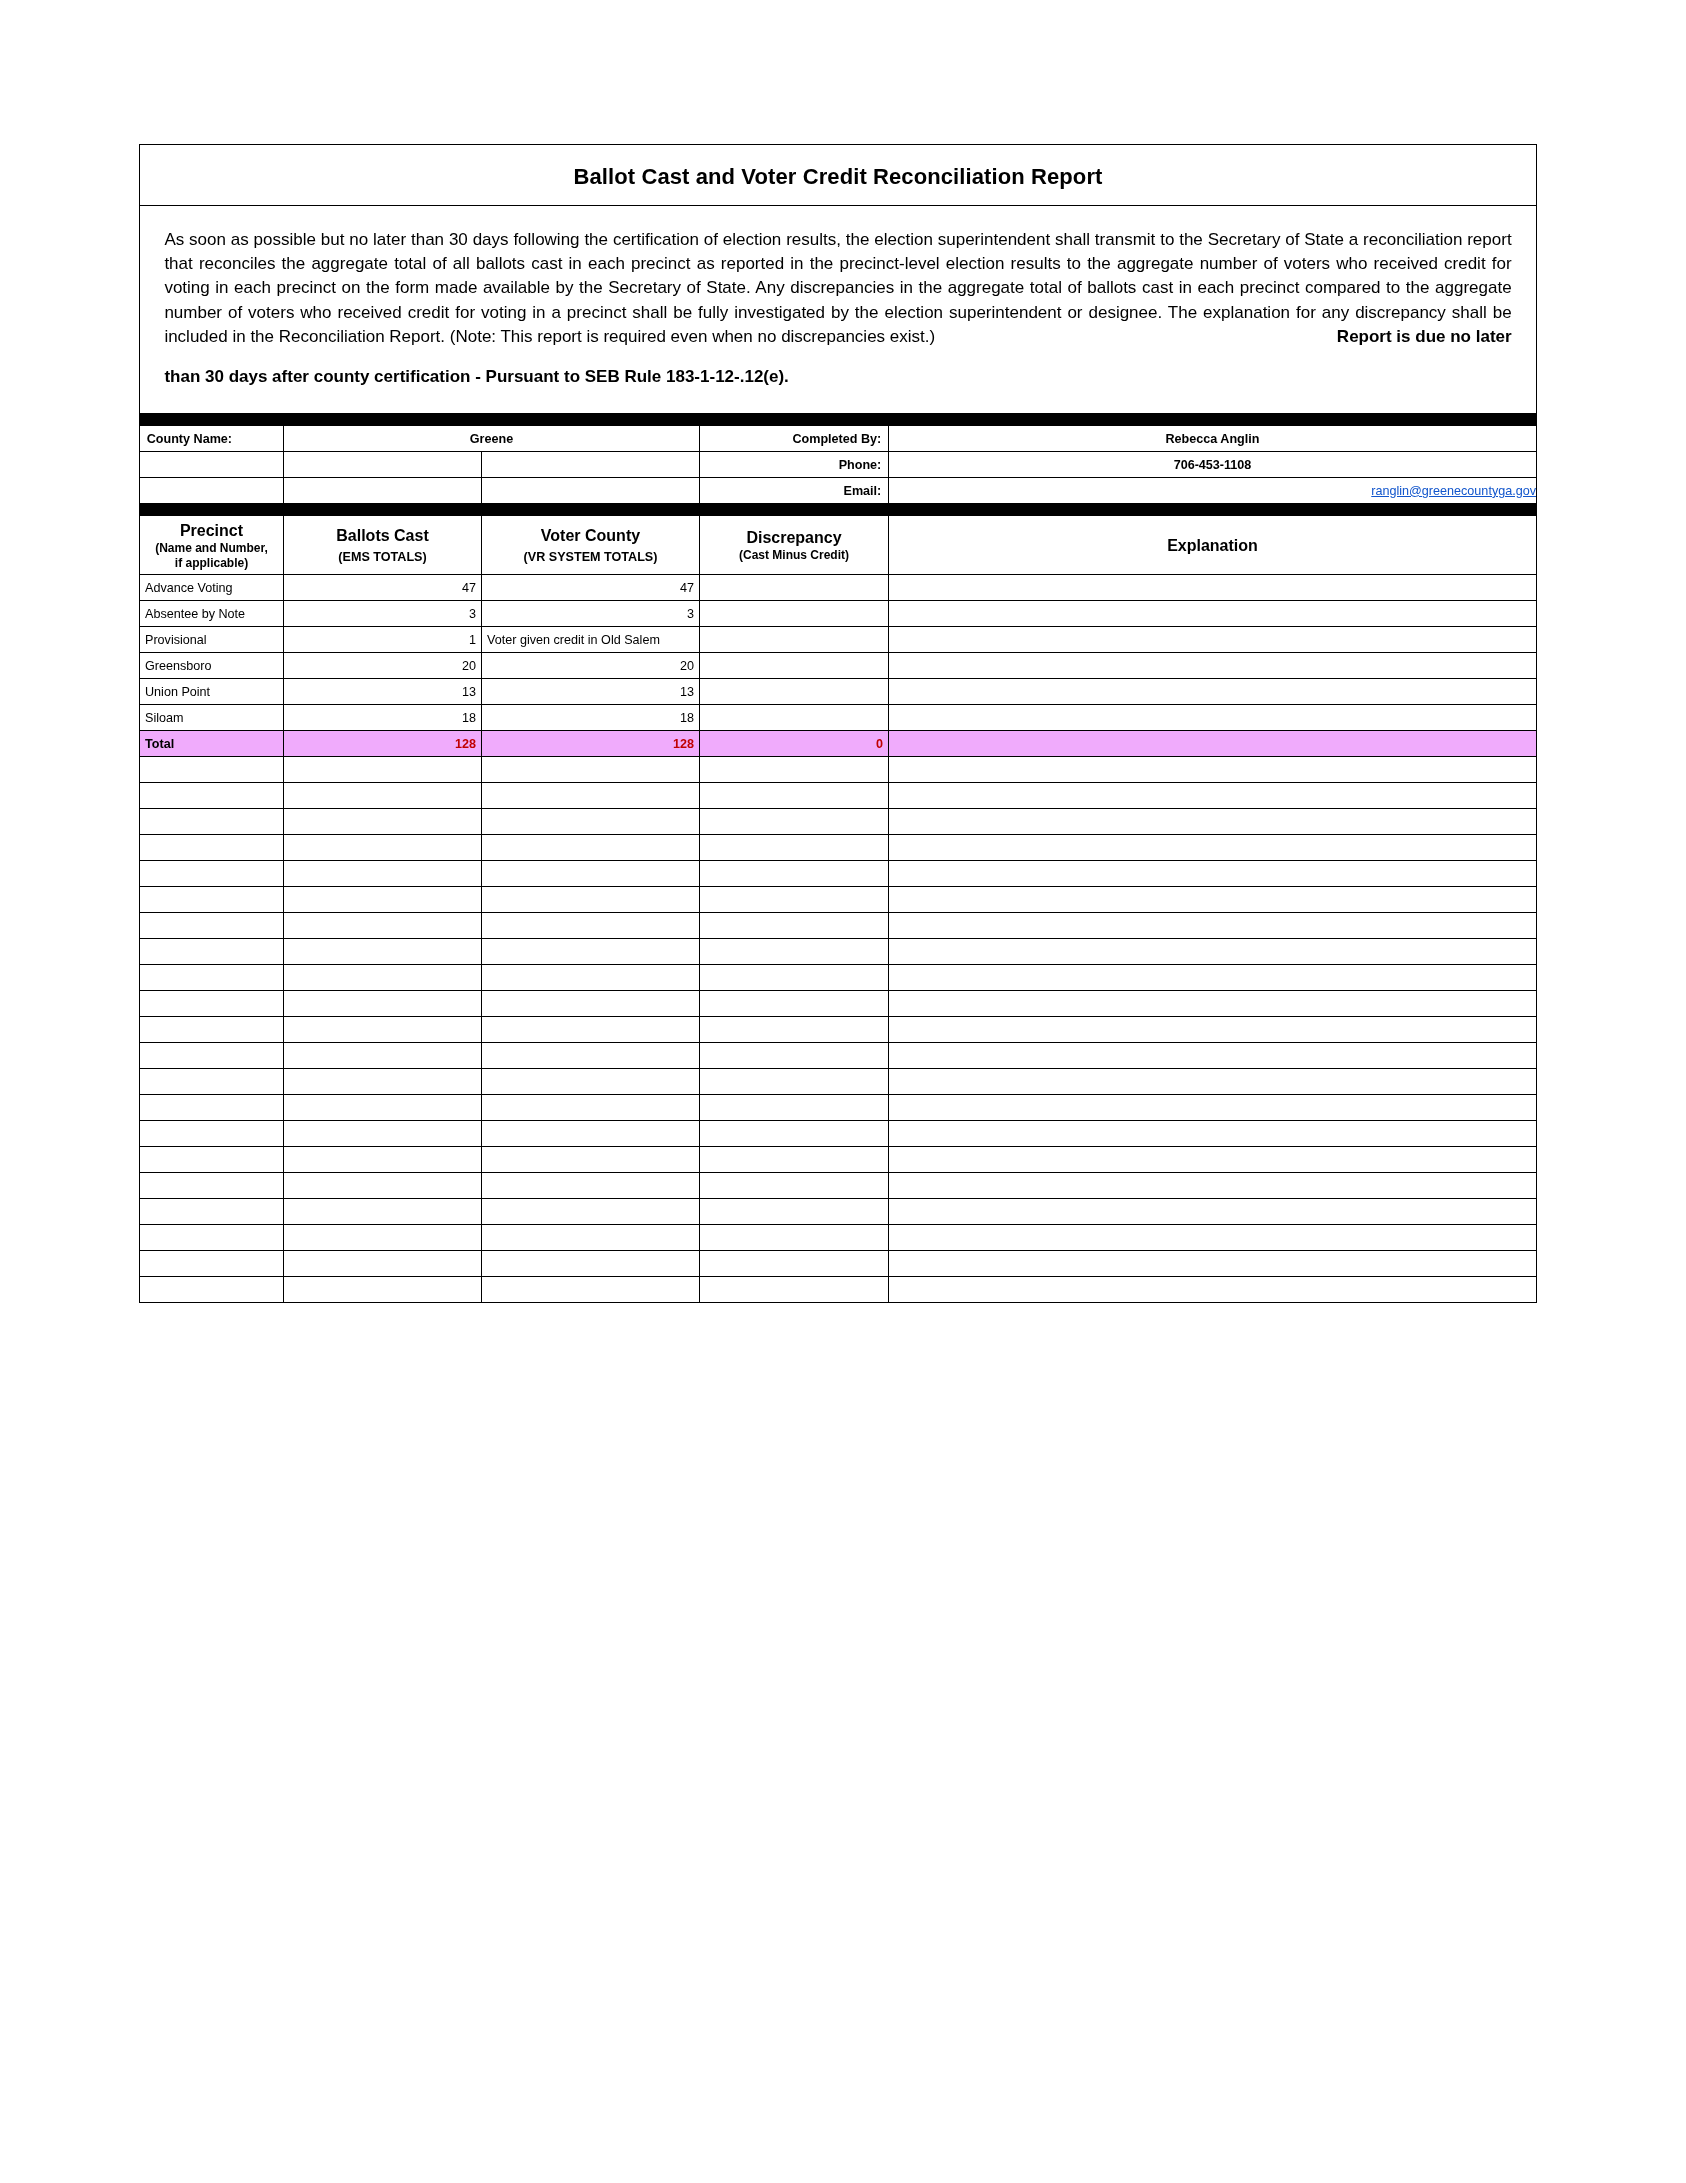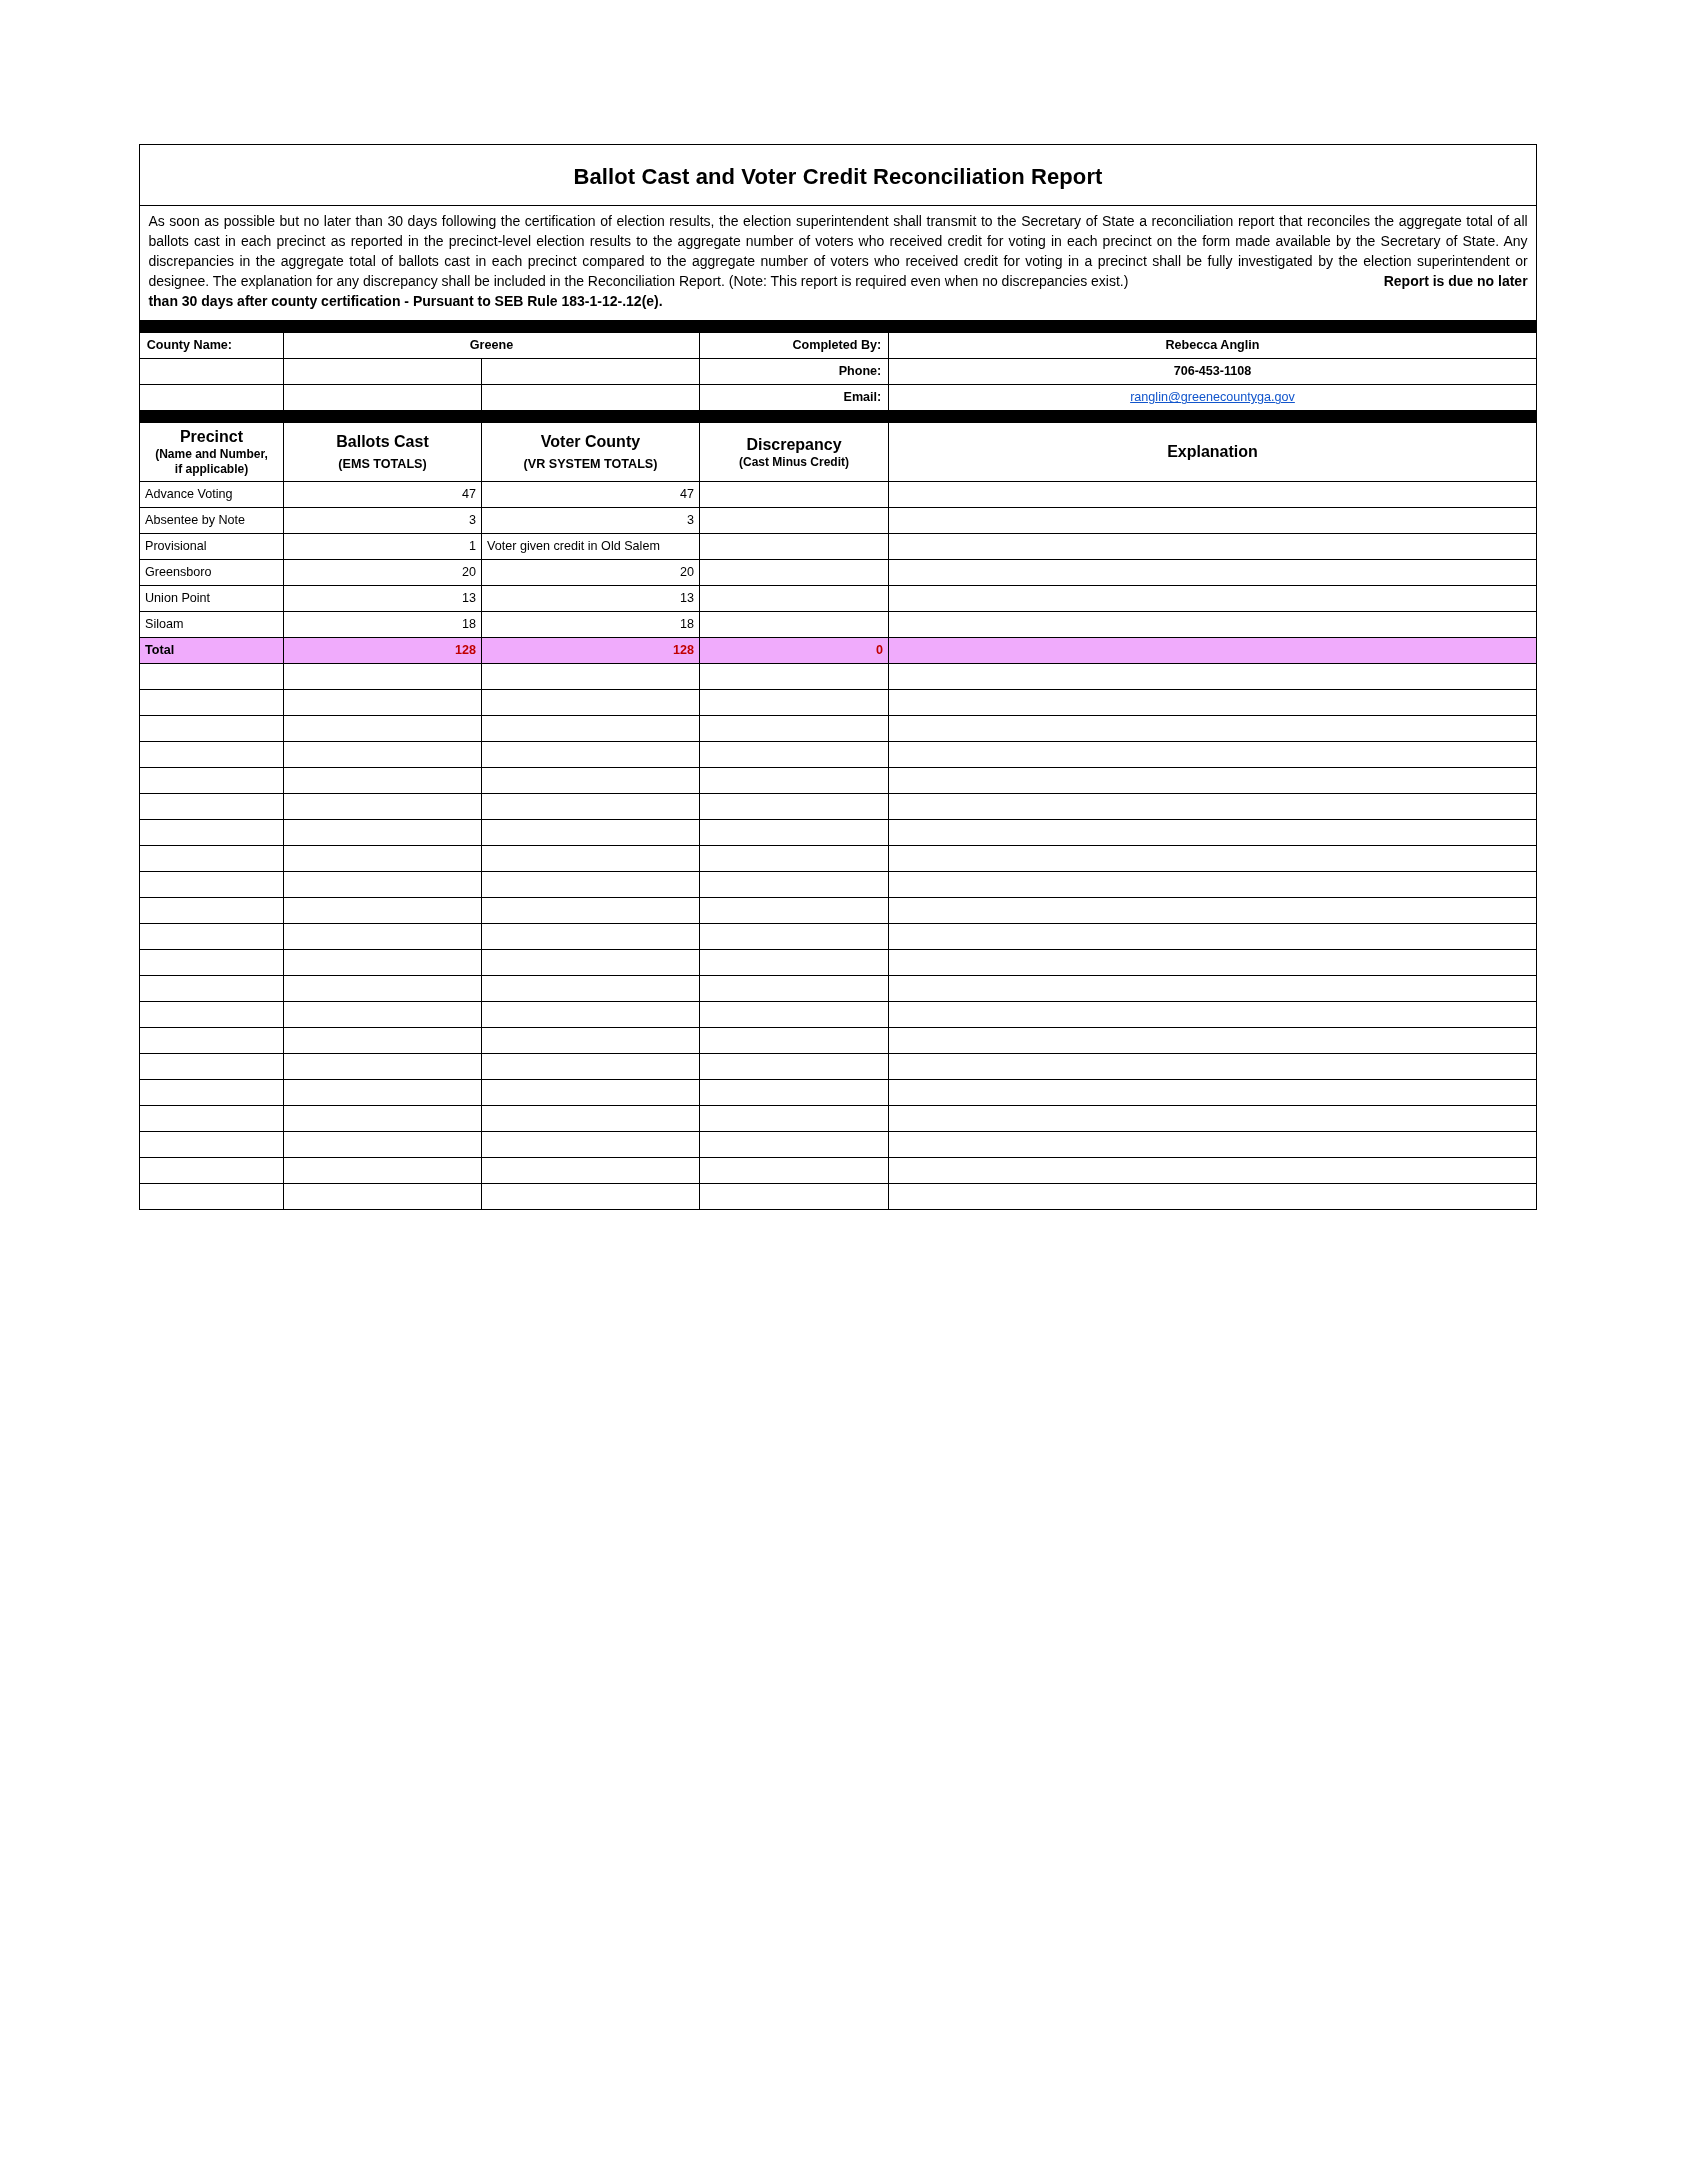--- a/index.html
+++ b/index.html
@@ -40,22 +40,22 @@
 
   
   .intro-box {
     border: 1.7px solid #000;
     border-top: none;
     box-sizing: border-box;
     padding: 6.7px 8.4px 8.4px 8.4px;
     text-align: justify;
   }
   .intro-box p {
-    margin: 0;
-    font-size: 14px;
+    margin: 16px;
+    font-size: 17px;
     line-height: 1.42;
     font-family: "Liberation Sans", sans-serif;
   }
   .intro-box .bold {
     font-weight: bold;
   }
   .intro-line-last {
     display: block;
   }
   .due-note {
@@ -97,21 +97,21 @@
     font-size: 16px;
     padding-right: 6.7px !important;
     text-align: right;
   }
   .val-center {
     text-align: center;
     font-weight: bold;
     font-size: 16px;
   }
   .val-center-link {
-    text-align: center;
+    text-align: right;
     font-size: 12.6px;
     margin-top: 33px;
   }
   .val-center-link a {
     color: #1155cc;
     text-decoration: underline;
   }
   .blank-cell {
     height: 28.6px;
   }

